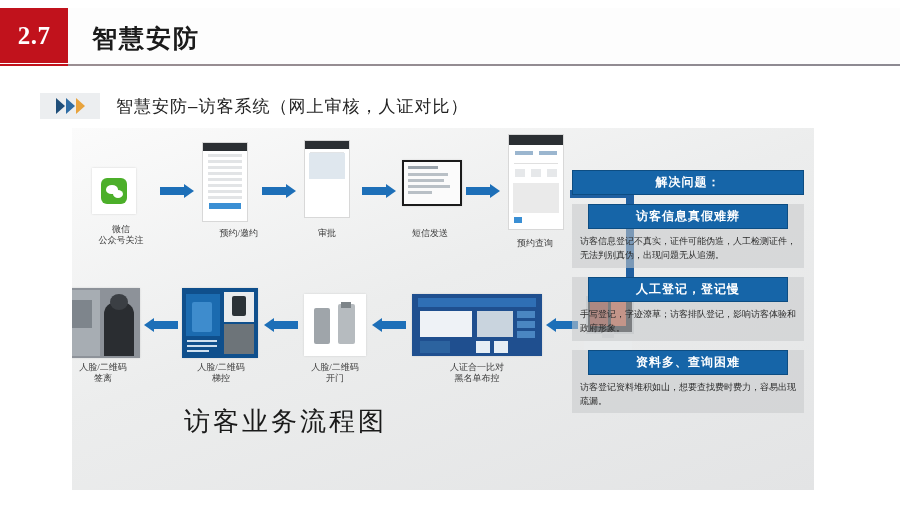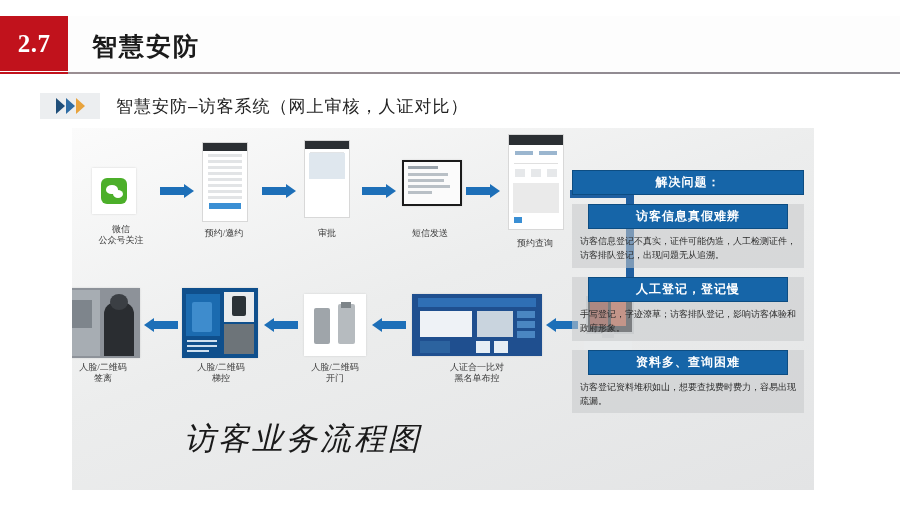--- a/index.html
+++ b/index.html
@@ -3,21 +3,21 @@
 <meta charset="utf-8">
 <style>
   html,body{margin:0;padding:0;}
   body{
     width:900px;height:505px;
     background:#ffffff;
     font-family:"Liberation Sans","DejaVu Sans",sans-serif;
     overflow:hidden;position:relative;
   }
   
-  #header{position:absolute;left:0;top:16px;width:900px;height:58px;background:#fdfdfd;}
+  #header{position:absolute;left:0;top:8px;width:900px;height:58px;background:#fdfdfd;}
   #header-number-block{
     position:absolute;left:0;top:0;width:68px;height:55px;background:#c1121c;
     display:flex;align-items:center;justify-content:center;
   }
   #header-number{
     color:#ffffff;font-size:25px;font-weight:bold;letter-spacing:.5px;
     font-family:"Liberation Serif","DejaVu Serif",serif;
   }
   #header-title{
     position:absolute;left:92px;top:14px;font-size:25px;font-weight:bold;color:#1b1b1b;
@@ -89,23 +89,22 @@
   .sol-head{
     background:#1665a8;color:#ffffff;text-align:center;font-size:12px;font-weight:bold;
     letter-spacing:1px;padding:3px 0;margin:0 16px;border:1px solid #0d4d82;
     font-family:"Liberation Serif","DejaVu Serif",serif;
   }
   .sol-body{font-size:9px;color:#2b2b2b;line-height:1.6;padding:5px 8px 0 8px;
     font-family:"Liberation Serif","DejaVu Serif",serif;text-align:justify;}
 
   
   #figure-title{
-    position:absolute;left:112px;top:290px;font-size:31px;color:#1a1a1a;letter-spacing:3px;
-    font-family:"Liberation Serif","DejaVu Serif",serif;
-    font-style:italic;
+    position:absolute;left:112px;top:276px;font-size:26px;color:#1a1a1a;letter-spacing:3px;
+    font-family:"Liberation Serif","DejaVu Serif",serif;
   }
   #watermark{
     position:absolute;right:28px;bottom:6px;font-size:13px;color:rgba(140,140,140,.22);
     letter-spacing:3px;
   }
   .scr-ph{position:absolute;background:#f2f3f4;}
 </style>
 </head>
 <body>
 
@@ -144,21 +143,21 @@
     <div class="rowline"></div>
       <div class="rowline"></div>
       <div class="rowline"></div>
     <div class="rowline"></div>
       <div class="rowline"></div>
       <div class="rowline"></div>
     <div class="rowline"></div>
       <div class="rowline"></div>
     <div class="btn"></div>
   </div>
-  <div class="ph-label" style="left:118px;top:100px;width:68px;">预约/邀约</div>
+  <div class="ph-label" style="left:118px;top:100px;width:68px;text-align:right;">预约/邀约</div>
 
   <div class="arrow-r" style="left:190px;top:56px;width:34px;">
     <div class="shaft" style="width:25px;"></div>
       <div class="head" style="left:24px;"></div>
   </div>
 
   <div class="phone" style="left:232px;top:12px;width:44px;height:76px;">
     <div class="bar"></div>
     <div class="scr-ph" style="left:4px;top:12px;width:36px;height:26px;background:#dfe7ee;"></div>
     <div class="rowline"></div>
@@ -274,21 +273,21 @@
 签离</div>
 
   <div id="figure-title">访客业务流程图</div>
   <div id="watermark"></div>
 
   <div id="solutions">
     <div class="sol-title-bar">解决问题：</div>
 
     <div class="sol-block">
       <div class="sol-head">访客信息真假难辨</div>
-      <div class="sol-body">访客信息登记不真实，证件可能伪造，人工检测证件，访客排队登记，出现问题无从追溯。</div>
+      <div class="sol-body">访客信息登记不真实，证件可能伪造，人工检测证件，无法判别真伪，出现问题无从追溯。</div>
     </div>
 
     <div class="sol-block">
       <div class="sol-head">人工登记，登记慢</div>
       <div class="sol-body">手写登记，字迹潦草；访客排队登记，影响访客体验和政府形象。</div>
     </div>
 
     <div class="sol-block">
       <div class="sol-head">资料多、查询困难</div>
       <div class="sol-body">访客登记资料堆积如山，想要查找费时费力，容易出现疏漏。</div>

